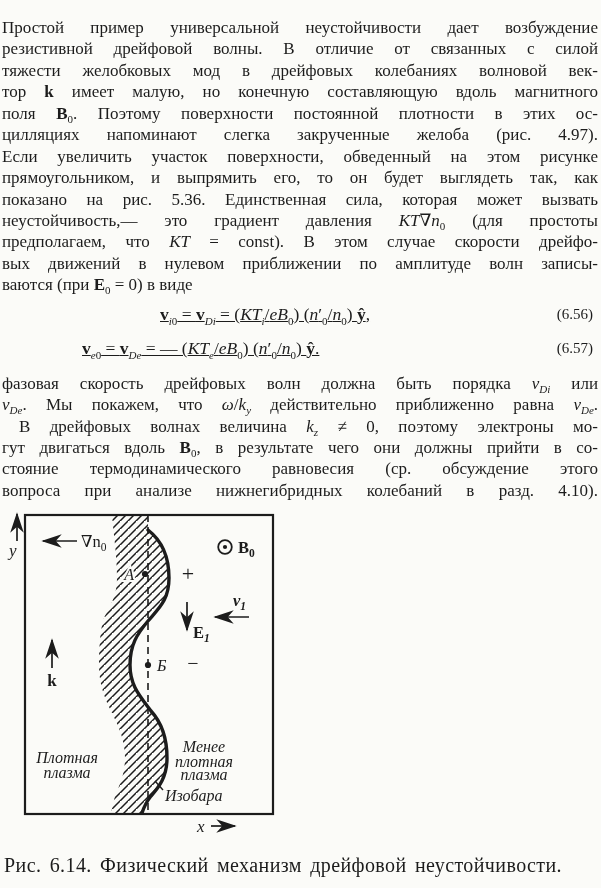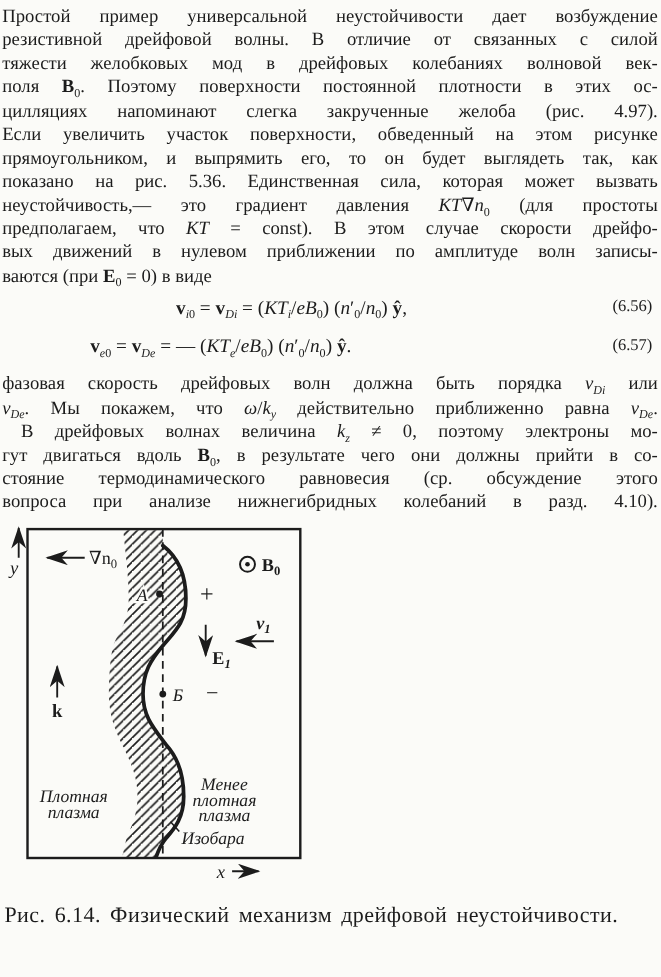--- a/index.html
+++ b/index.html
@@ -2,55 +2,56 @@
 <html lang="ru"><head>
 <meta charset="utf-8">
 <style>
   html,body{margin:0;padding:0;}
   body{
     width:601px;height:888px;overflow:hidden;
     background:#fbfbf8;color:#1c1c1c;
     font-family:"Liberation Serif","DejaVu Serif",serif;
     position:relative;
   }
-  .text-block{padding:4px 3px 0 2px;}
+  .text-block{padding:17px 3px 0 2px;}
   .line{
     font-size:17px;line-height:21.45px;height:21.45px;
     text-align:justify;text-align-last:justify;
     white-space:nowrap;overflow:visible;
   }
   .line.last{text-align-last:left;}
   .line.indent{text-indent:17px;}
   .line b{font-weight:bold;}
   .line i{font-style:italic;}
   sub{font-size:11px;line-height:0;}
   .eq-block{margin-top:2px;margin-bottom:6px;}
   .eq-row{display:flex;align-items:center;height:33px;}
   .eq-row.second{height:36px;}
-  .eq-body{font-size:17.5px;white-space:nowrap;}
+  .eq-body{font-size:17.5px;white-space:nowrap;text-decoration:underline;}
   .eq-row .eq-body{margin-left:158px;}
   .eq-row.second .eq-body{margin-left:80px;}
   .eq-body i{font-style:italic;}
   .eq-body b{font-weight:bold;}
   .eq-num{margin-left:auto;margin-right:5px;font-size:15px;}
   .figure-wrap{margin-top:4px;}
   .caption{
     margin-top:11px;margin-left:4px;
     font-size:20px;letter-spacing:0.4px;word-spacing:3px;
   }
   svg text{fill:#1c1c1c;}
 </style>
 </head>
 <body>
 
 <div class="text-block">
   <div>
     <div class="line">Простой пример универсальной неустойчивости дает возбуждение</div>
     <div class="line">резистивной дрейфовой волны. В отличие от связанных с силой</div>
     <div class="line">тяжести желобковых мод в дрейфовых колебаниях волновой век-</div>
+    <div class="line">тор <b>k</b> имеет малую, но конечную составляющую вдоль магнитного</div>
     <div class="line">поля <b>B</b><sub>0</sub>. Поэтому поверхности постоянной плотности в этих ос-</div>
     <div class="line">цилляциях напоминают слегка закрученные желоба (рис. 4.97).</div>
     <div class="line">Если увеличить участок поверхности, обведенный на этом рисунке</div>
     <div class="line">прямоугольником, и выпрямить его, то он будет выглядеть так, как</div>
     <div class="line">показано на рис. 5.36. Единственная сила, которая может вызвать</div>
     <div class="line">неустойчивость,— это градиент давления <i>KT</i>∇<i>n</i><sub>0</sub> (для простоты</div>
     <div class="line">предполагаем, что <i>KT</i> = const). В этом случае скорости дрейфо-</div>
     <div class="line">вых движений в нулевом приближении по амплитуде волн записы-</div>
     <div class="line last">ваются (при <b>E</b><sub>0</sub> = 0) в виде</div>
   </div>

